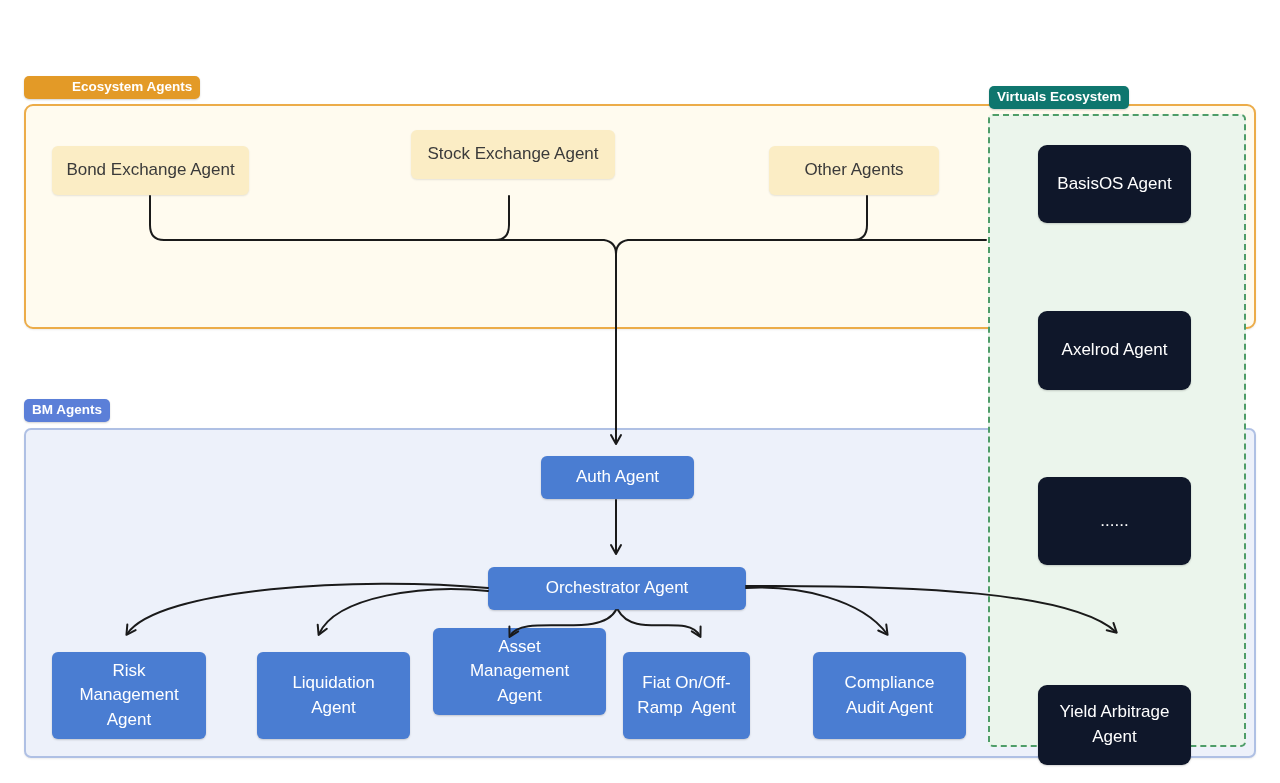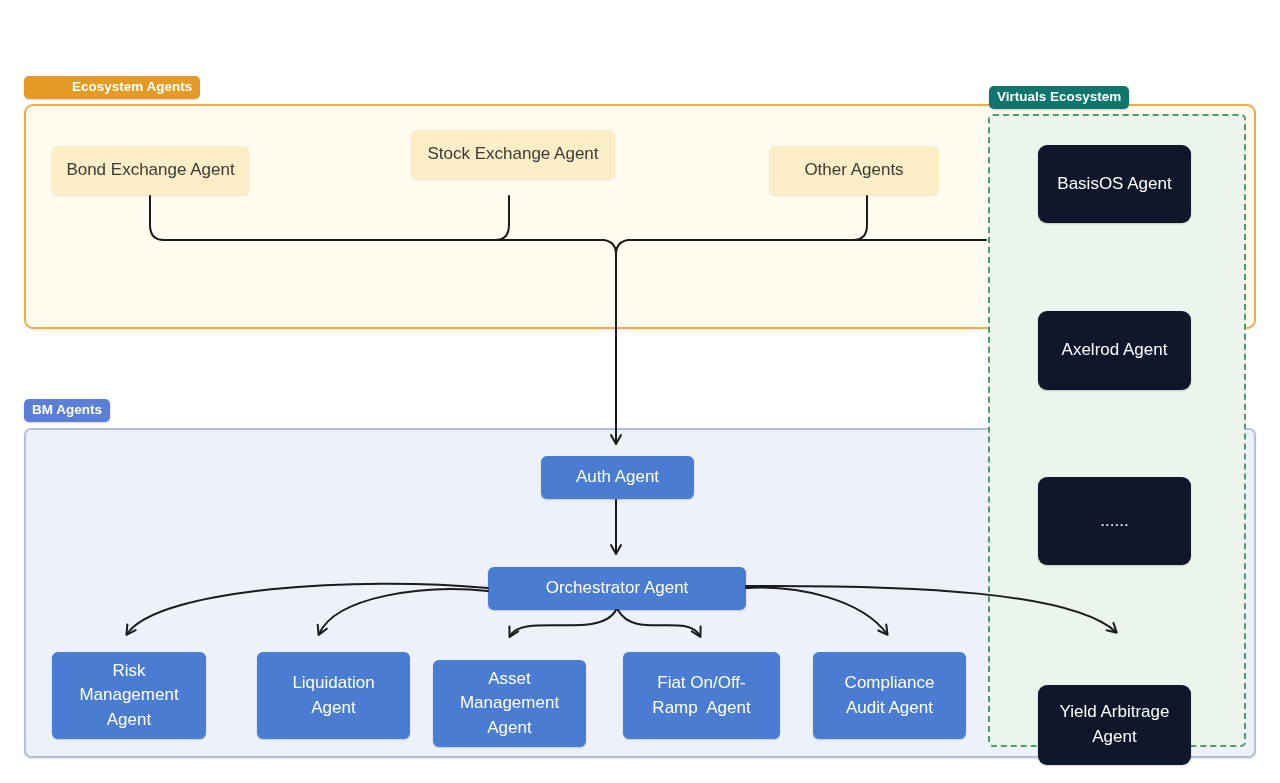--- a/index.html
+++ b/index.html
@@ -65,24 +65,24 @@
   <div class="node green" style="left:1038px; top:651px; width:153px; height:80px;margin-top:34px;">Yield Arbitrage
 Agent</div>
 
   <div class="node blue" style="left:488px; top:567px; width:258px; height:43px;">Orchestrator Agent</div>
   <div class="node blue" style="left:541px; top:456px; width:153px; height:43px;">Auth Agent</div>
   <div class="node blue" style="left:52px; top:652px; width:154px; height:87px;">Risk
 Management
 Agent</div>
   <div class="node blue" style="left:257px; top:652px; width:153px; height:87px;">Liquidation
 Agent</div>
-  <div class="node blue" style="left:433px; top:660px; width:153px; height:87px;">Asset
+  <div class="node blue" style="left:433px; top:628px; width:173px; height:87px;">Asset
 Management
 Agent</div>
-  <div class="node blue" style="left:623px; top:652px; width:157px; height:87px;">Fiat On/Off-
+  <div class="node blue" style="left:623px; top:652px; width:127px; height:87px;">Fiat On/Off-
 Ramp  Agent</div>
   <div class="node blue" style="left:813px; top:652px; width:153px; height:87px;">Compliance
 Audit Agent</div>
 
   <svg class="arrows" viewBox="0 0 1280 783">
     <defs>
       <marker id="arrowhead" markerWidth="14" markerHeight="14" viewBox="0 0 14 14" refX="10" refY="7" orient="auto" markerUnits="userSpaceOnUse">
         <path d="M2,2 L11,7 L2,12" fill="none" stroke="#1A1A1A" stroke-width="2" stroke-linecap="round" stroke-linejoin="round"></path>
       </marker>
     </defs>

